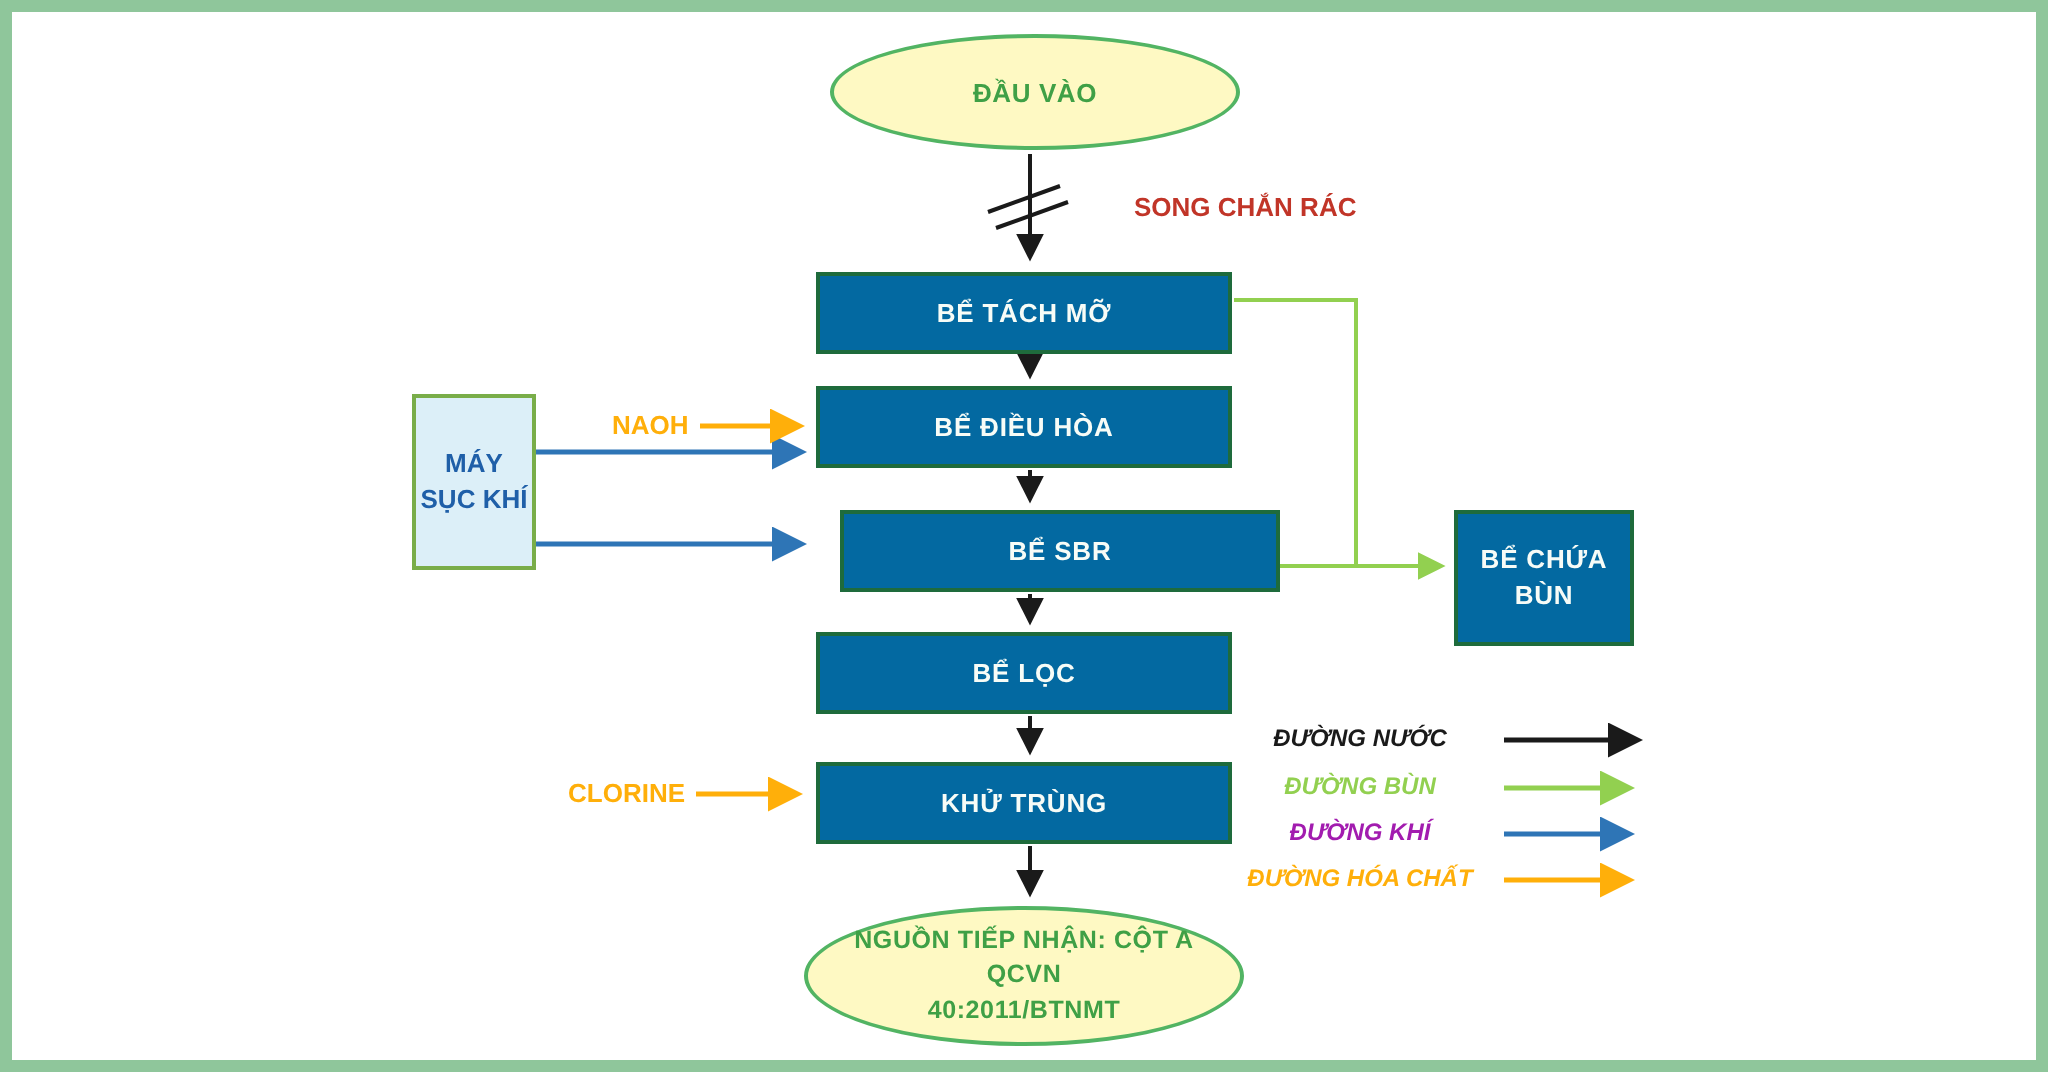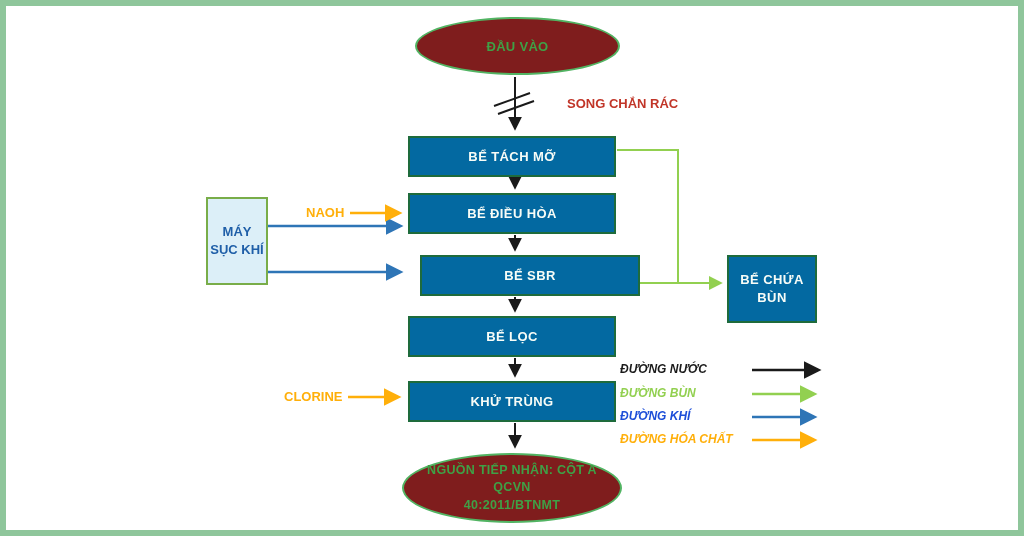--- a/index.html
+++ b/index.html
@@ -7,43 +7,43 @@
     position:relative;width:1024px;height:536px;background:#ffffff;
     font-family:"Liberation Sans",sans-serif;overflow:hidden;
   }
   .frame{
     position:absolute;inset:0;border:6px solid #8FC69B;pointer-events:none;z-index:10;
   }
   .overlay{position:absolute;left:0;top:0;width:1024px;height:536px;z-index:1;}
   .node{position:absolute;display:flex;align-items:center;justify-content:center;
     text-align:center;box-sizing:border-box;z-index:2;}
   .ellipse{
-    background:#7f1d1d;border:2px solid #52B463;border-radius:50%;
+    background:#fef9c3;border:2px solid #52B463;border-radius:50%;
     color:#3FA046;font-weight:bold;font-size:13px;letter-spacing:.3px;
   }
   .ellipse .two-line{line-height:1.4;font-size:12.5px;padding:0 8px;}
   .pbox{
     background:#0369a1;border:2px solid #1E6B3C;color:#F7FCF7;
     font-weight:bold;font-size:13px;letter-spacing:.4px;
   }
   .aerator{
     background:#DCEFF8;border:2px solid #79AD49;color:#1F5FA8;
     font-weight:bold;font-size:13px;line-height:1.35;padding:2px;
   }
   .sludge{line-height:1.4;padding:2px;}
   .lbl{position:absolute;font-weight:bold;font-size:13px;z-index:2;white-space:nowrap;}
   .lbl-red{color:#C13528;}
   .lbl-gold{color:#FFAF0A;}
   .legend-lbl{
     position:absolute;font-weight:bold;font-style:italic;font-size:12px;
-    text-align:left;width:120px;z-index:2;white-space:nowrap;
+    text-align:center;width:120px;z-index:2;white-space:nowrap;
   }
   .lg-water{color:#1A1A1A;}
   .lg-sludge{color:#92D050;}
-  .lg-air{color:#1d4ed8;font-style:italic;}
+  .lg-air{color:#a21caf;font-style:italic;}
   .lg-chem{color:#FFAF0A;}
 </style>
 </head>
 <body>
 
 <div class="stage">
 
   <svg class="overlay" viewBox="0 0 1024 536" xmlns="http://www.w3.org/2000/svg">
     <defs>
       <marker id="mWater" viewBox="0 0 10 10" refX="8" refY="5" markerWidth="7" markerHeight="7" orient="auto">

